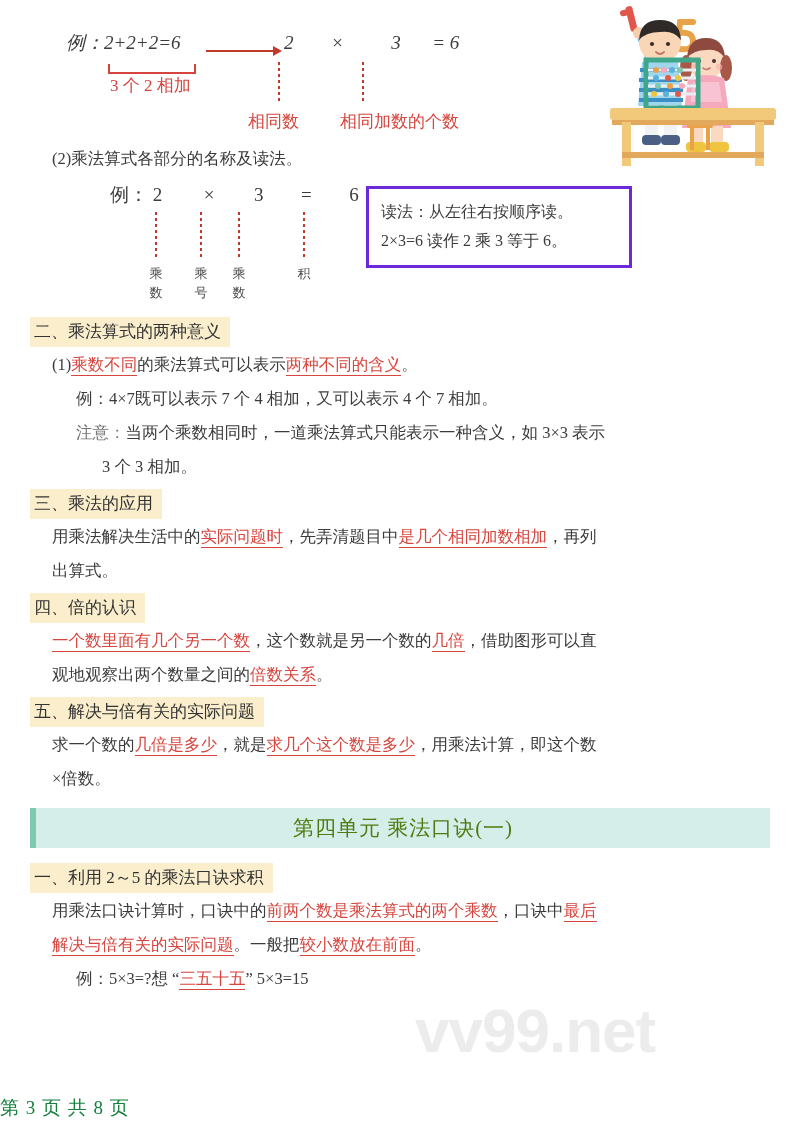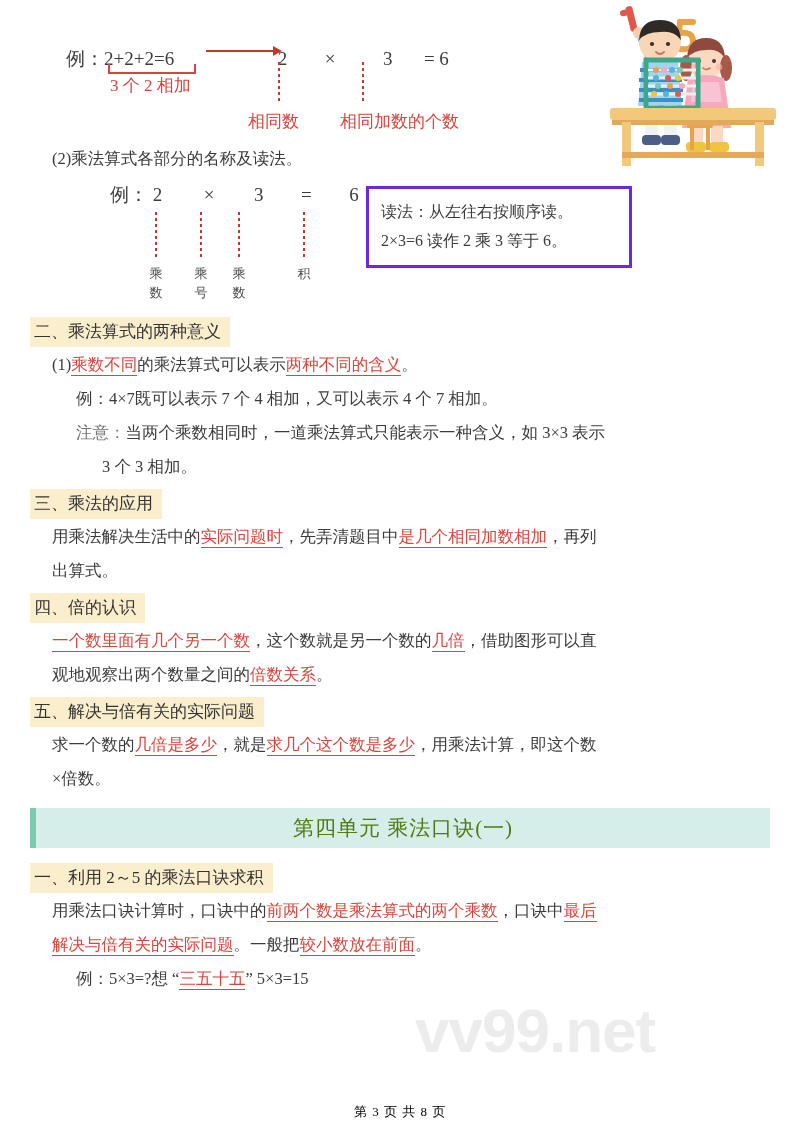--- a/index.html
+++ b/index.html
@@ -92,24 +92,25 @@
   }
 
   
   .ex1 {
     position: relative;
     height: 128px;
     z-index: 2;
   }
   .ex1-line {
     position: absolute;
-    left: 36px; top: 32px;
+    left: 36px; top: 16px;
     font-size: 19px;
     white-space: nowrap;
     color: #3b3b3b;
+    font-style: italic;
   }
   .ex1-line .sp-a { display:inline-block; width: 6px; }
   .ex1-brace {
     position: absolute;
     left: 78px; top: 50px;
     width: 88px; height: 10px;
     border: 2px solid #d6453e;
     border-top: none;
     z-index: 2;
   }
@@ -179,23 +180,23 @@
     line-height: 29px;
     background: #fff;
     color: #3b3b3b;
   }
 
   
   .footer {
     position: absolute;
     left: 0; right: 0;
     bottom: 16px;
-    text-align: center;
-    font-size: 13px;
-    color: #000000;
+    text-align: left;
+    font-size: 19px;
+    color: #15803d;
     letter-spacing: 1px;
     z-index: 2;
   }
 </style>
 </head>
 <body>
 
 <div class="page">
 
   

